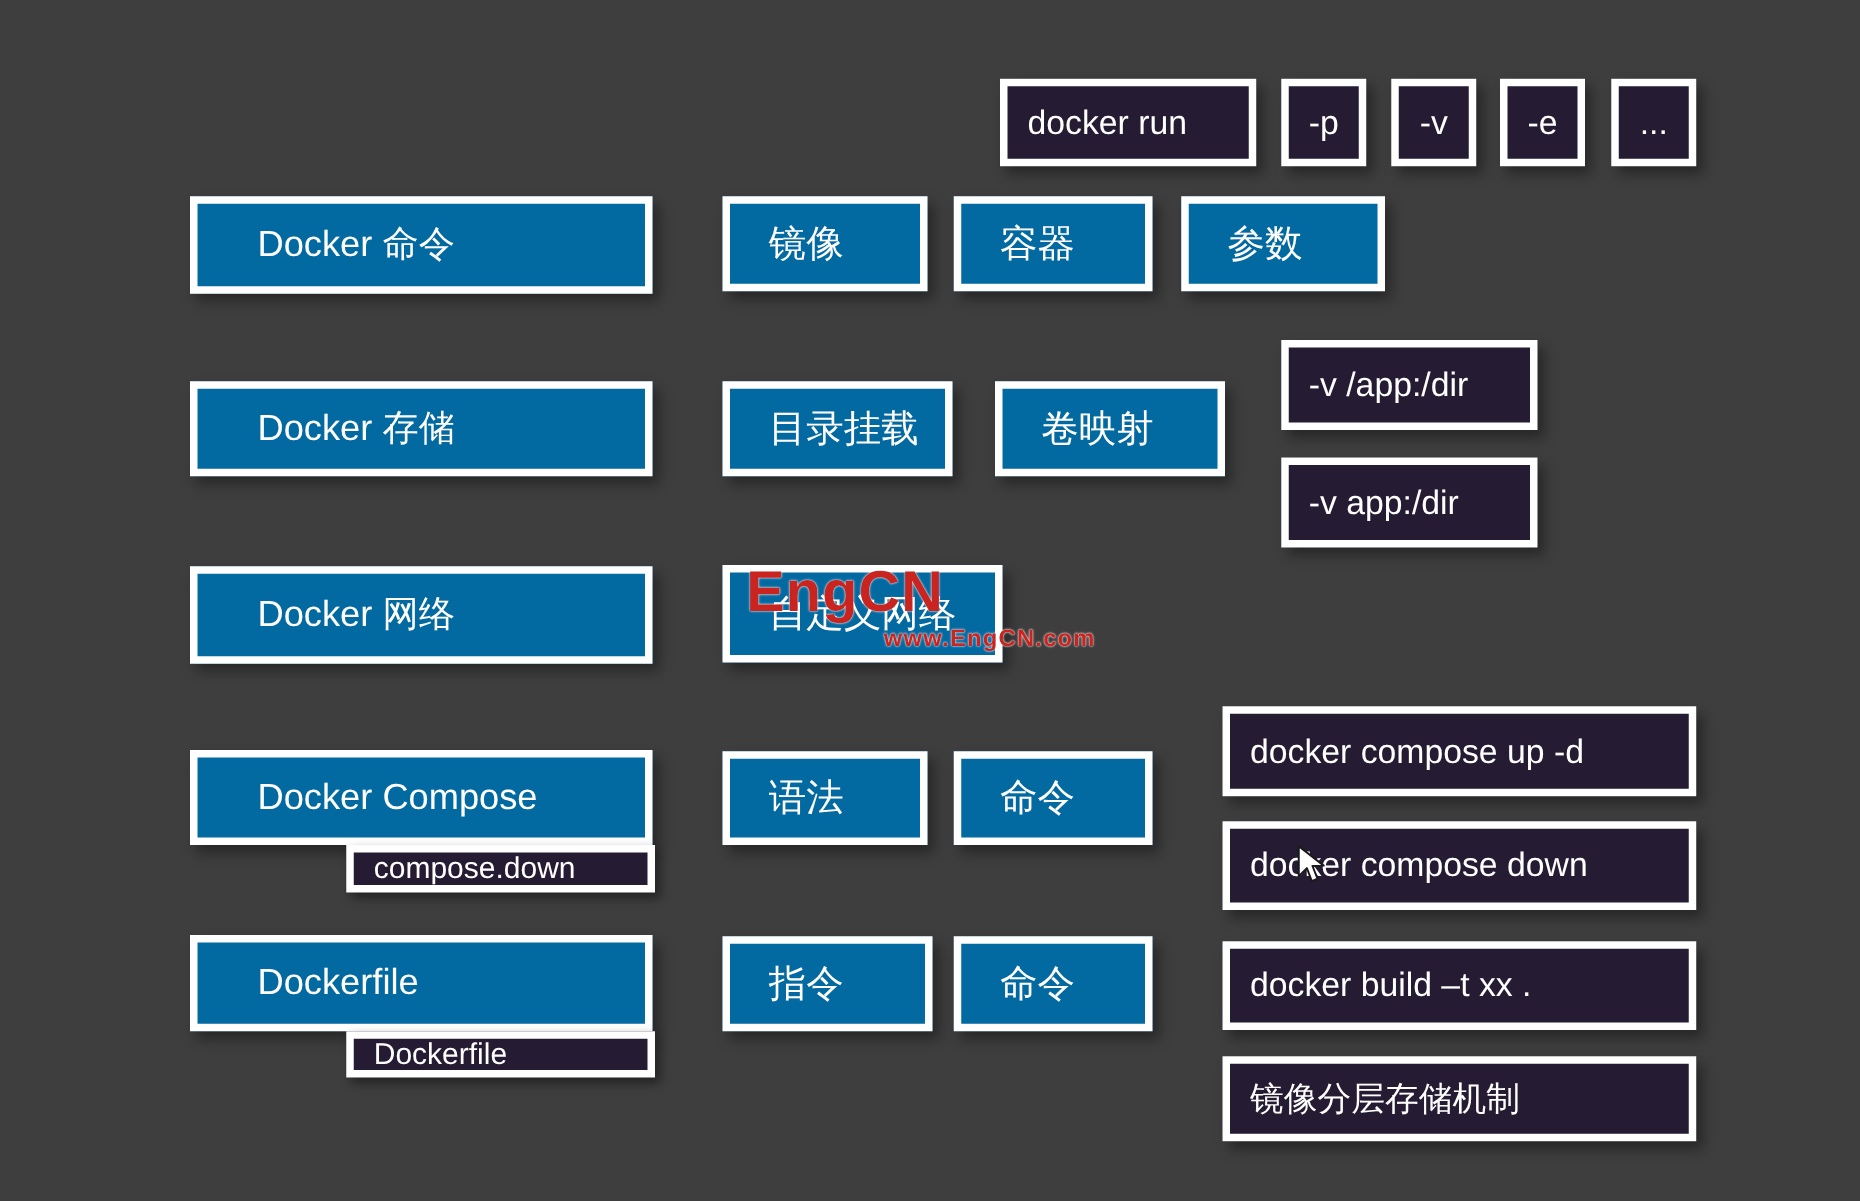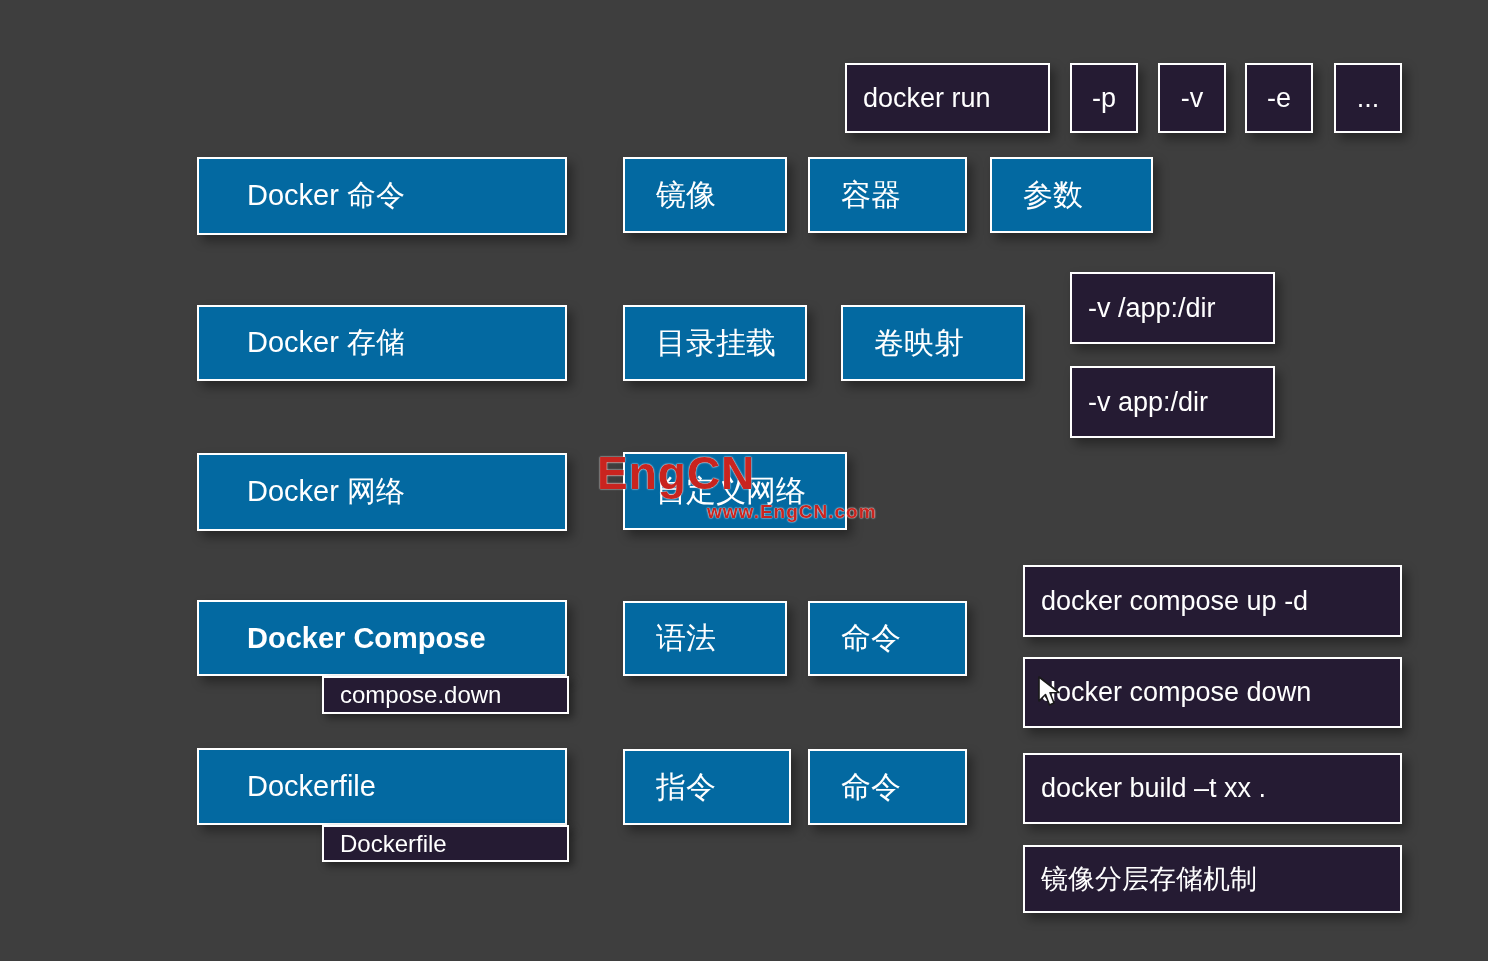--- a/index.html
+++ b/index.html
@@ -9,25 +9,24 @@
     width: 1488px;
     height: 961px;
     background: #3e3e3e;
     overflow: hidden;
     color: #ffffff;
   }
   .box {
     position: absolute;
     display: flex;
     align-items: center;
-    border: 2px solid #ffffff;
+    border: 6px solid #ffffff;
     box-shadow: 5px 6px 10px rgba(0,0,0,0.38);
     color: #ffffff;
     white-space: nowrap;
-    margin-left: 45px;
   }
   .purple { background: #0369a1; }
   .dark   { background: #251b33; }
   .center { justify-content: center; }
   .padl   { padding-left: 48px; }
   .padm   { padding-left: 31px; }
   .pads   { padding-left: 16px; }
   .fs-main  { font-size: 29px; }
   .fs-child { font-size: 30px; }
   .fs-cmd   { font-size: 27px; }
@@ -83,21 +82,21 @@
   <div class="box purple padl fs-main" style="left:152px; top:453px; width:370px; height:78px;">Docker 网络</div>
   <div class="box purple padm fs-child" style="left:578px; top:452px; width:224px; height:78px;">自定义网络</div>
 
   <div class="watermark">
     <div class="wm-top">
       <span class="wm-brand">EngCN</span>
     </div>
     <div class="wm-url">www.EngCN.com</div>
   </div>
 
-  <div class="box purple padl fs-main" style="left:152px; top:600px; width:370px; height:76px;font-weight:bold;">Docker Compose</div>
+  <div class="box purple padl fs-main" style="left:152px; top:600px; width:370px; height:76px;">Docker Compose</div>
   <div class="box dark pads fs-file file-box" style="left:277px; top:676px; width:247px; height:38px;">compose.down</div>
   <div class="box purple padm fs-child" style="left:578px; top:601px; width:164px; height:75px;">语法</div>
   <div class="box purple padm fs-child" style="left:763px; top:601px; width:159px; height:75px;">命令</div>
   <div class="box dark pads fs-cmd" style="left:978px; top:565px; width:379px; height:72px;">docker compose up -d</div>
   <div class="box dark pads fs-cmd" style="left:978px; top:657px; width:379px; height:71px;">docker compose down</div>
 
   <div class="box purple padl fs-main" style="left:152px; top:748px; width:370px; height:77px;">Dockerfile</div>
   <div class="box dark pads fs-file file-box" style="left:277px; top:825px; width:247px; height:37px;">Dockerfile</div>
   <div class="box purple padm fs-child" style="left:578px; top:749px; width:168px; height:76px;text-align:right;">指令</div>
   <div class="box purple padm fs-child" style="left:763px; top:749px; width:159px; height:76px;">命令</div>

